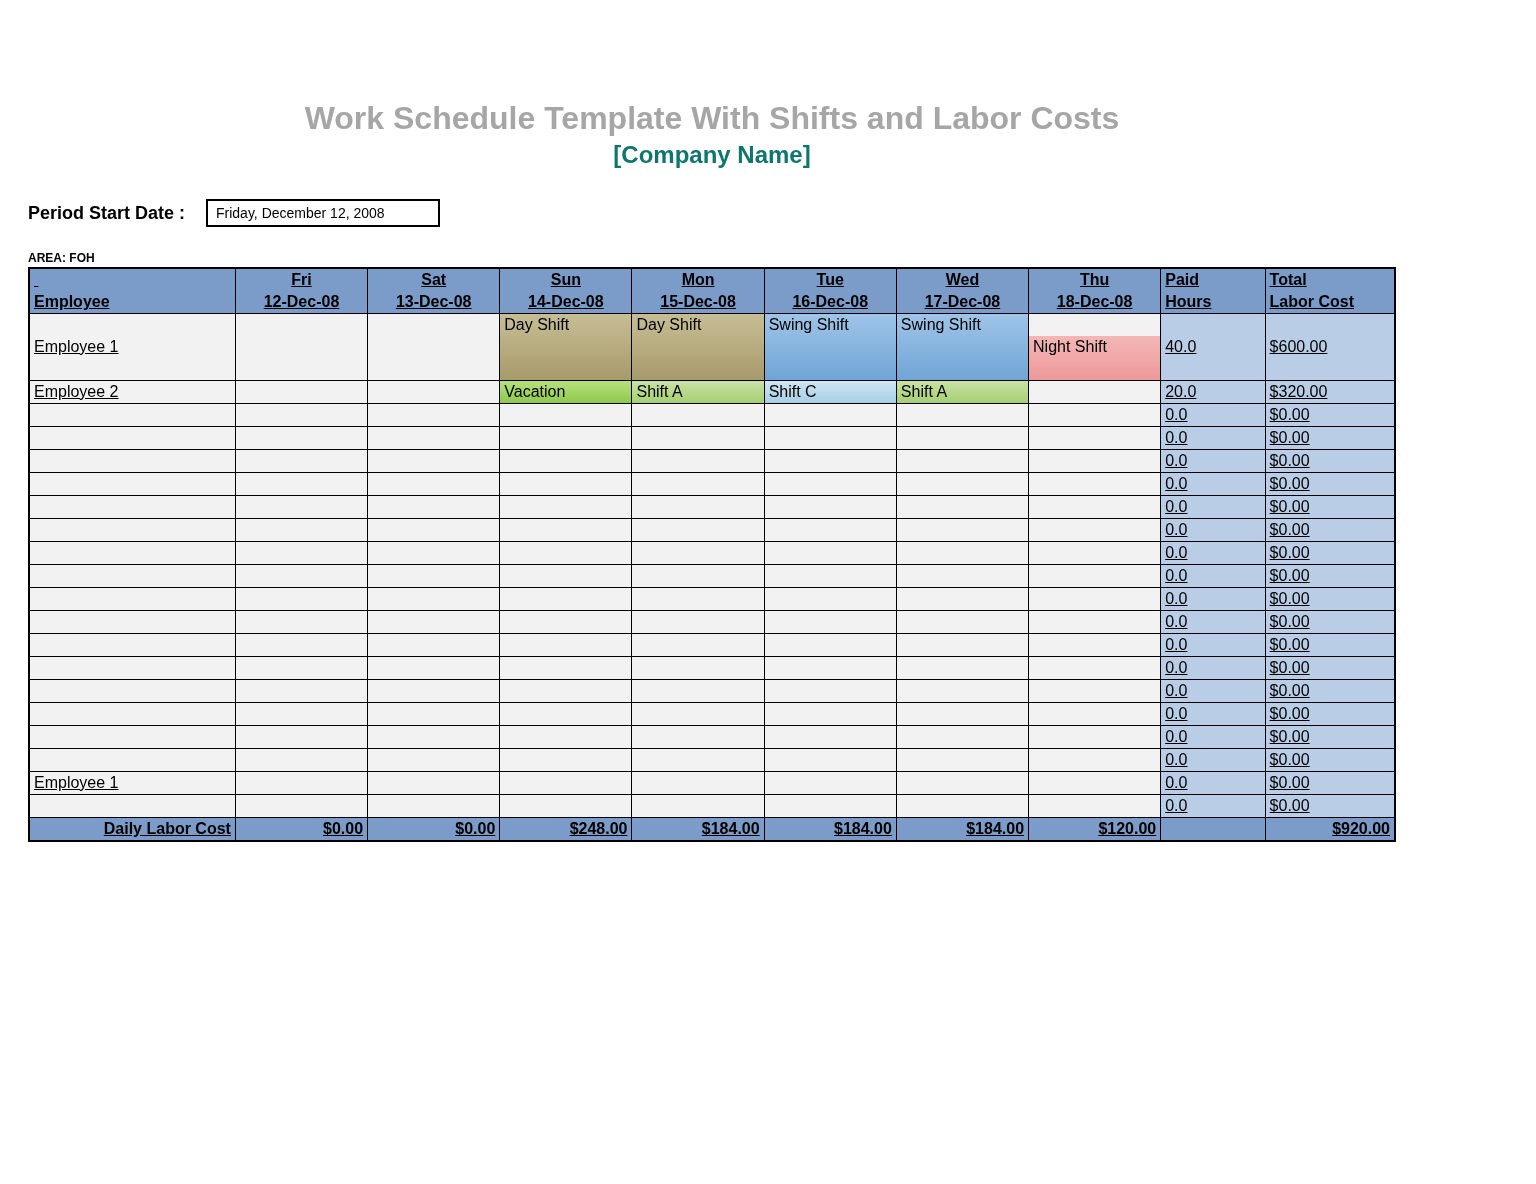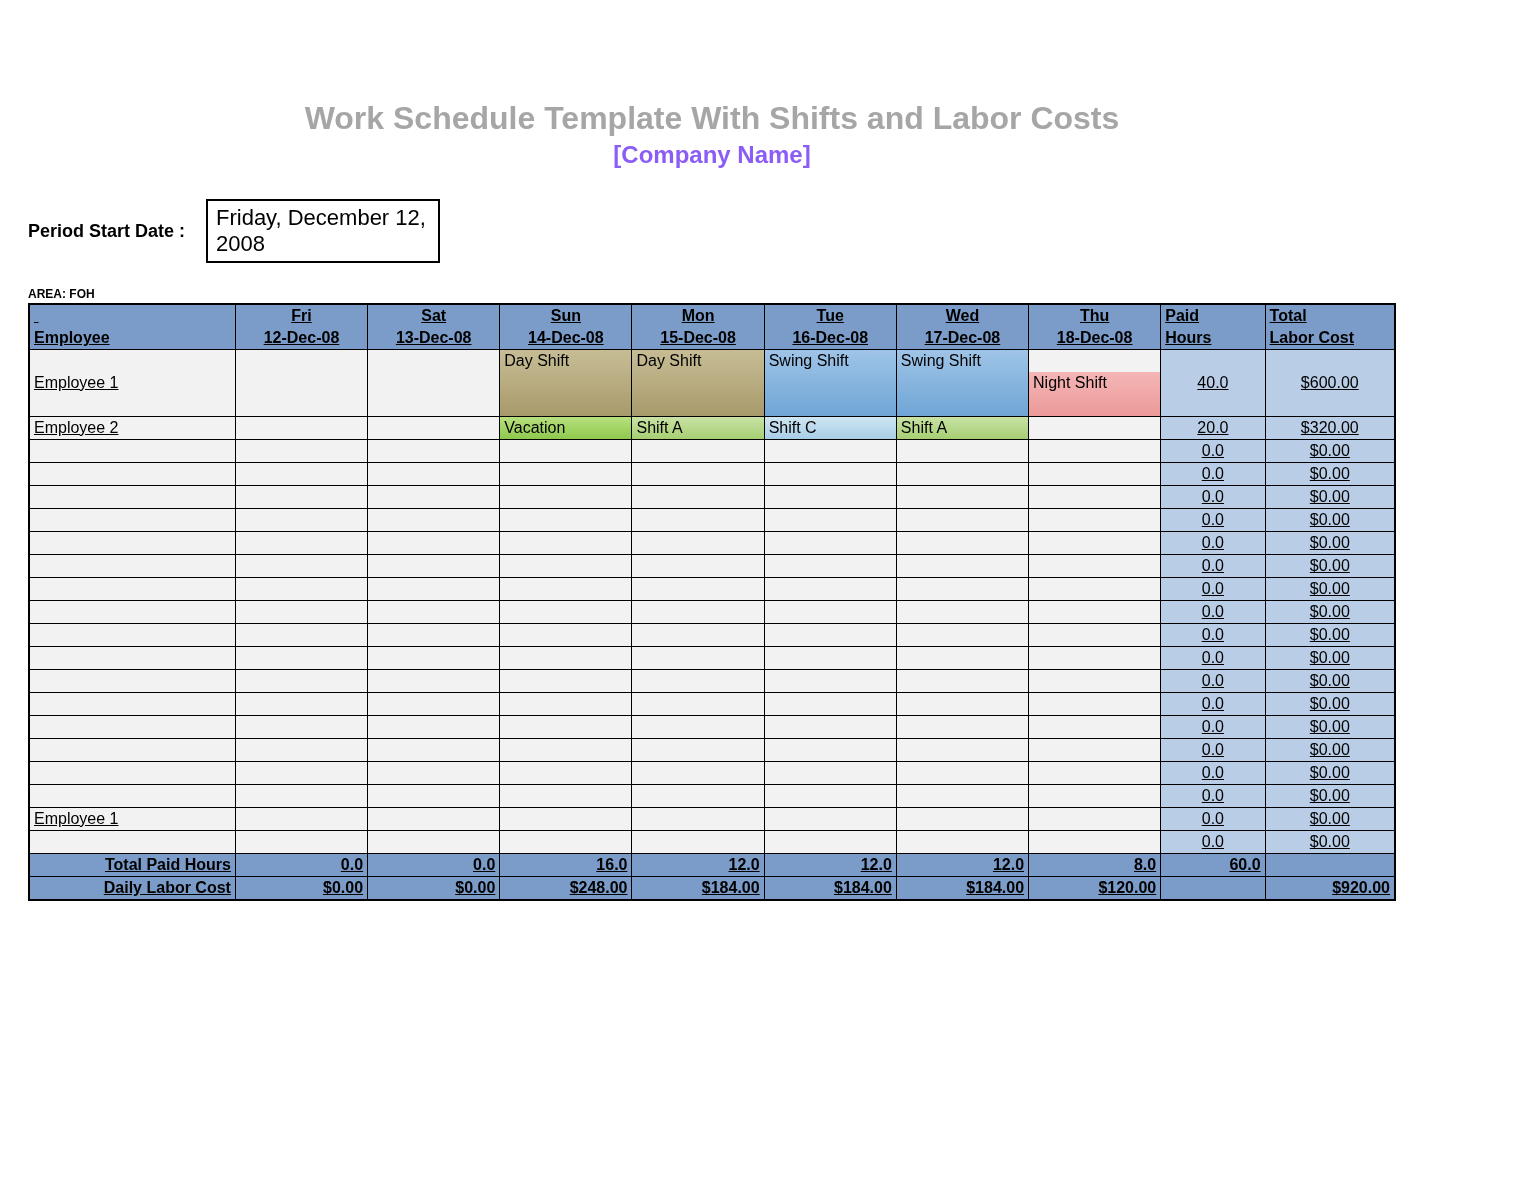--- a/index.html
+++ b/index.html
@@ -21,38 +21,38 @@
     padding:0;
     font-size:32px;
     font-weight:bold;
     color:#a6a6a6;
     text-align:center;
   }
   h2.subtitle{
     margin:4px 0 30px 0;
     font-size:24px;
     font-weight:bold;
-    color:#8b5cf6;
+    color:#0f766e;
     text-align:center;
   }
   .period-row{
     display:flex;
     align-items:center;
     margin:24px 0 24px 0;
     font-size:18px;
   }
   .period-label{
     font-weight:bold;
     width:178px;
   }
   .period-input{
     border:2px solid #000;
     padding:4px 8px;
     width:214px;
-    font-size:22px;
+    font-size:14px;
     background:#fff;
   }
   .area-label{
     font-weight:bold;
     font-size:12px;
     margin-bottom:2px;
   }
 
   table.grid{
     border-collapse:collapse;
@@ -95,21 +95,21 @@
   
   td.body{
     background:#f2f2f2;
   }
   td.body.emp{ text-align:left; }
   td.body.shift{
     text-align:left;
   }
   td.tot{
     background:#b9cde6;
-    text-align:center;
+    text-align:left;
   }
 
   
   tr.footer th, tr.footer td{
     background:#7b9bc8;
     font-weight:bold;
   }
   tr.footer th.lbl{
     text-align:right;
     padding-right:4px;
@@ -428,32 +428,20 @@
           <td class="body shift"></td>
           <td class="body shift"></td>
           <td class="body shift"></td>
           <td class="body shift"></td>
           <td class="body shift"></td>
           <td class="tot">0.0</td>
           <td class="tot">$0.00</td>
         </tr>
       </tbody>
     <tfoot id="tfoot">
-        <tr class="footer">
-          <th class="lbl">Total Paid Hours</th>
-          <td class="val">0.0</td>
-          <td class="val">0.0</td>
-          <td class="val">16.0</td>
-          <td class="val">12.0</td>
-          <td class="val">12.0</td>
-          <td class="val">12.0</td>
-          <td class="val">8.0</td>
-          <td class="val">60.0</td>
-          <td class="blank"></td>
-        </tr>
         <tr class="footer">
           <th class="lbl">Daily Labor Cost</th>
           <td class="val">$0.00</td>
           <td class="val">$0.00</td>
           <td class="val">$248.00</td>
           <td class="val">$184.00</td>
           <td class="val">$184.00</td>
           <td class="val">$184.00</td>
           <td class="val">$120.00</td>
           <td class="blank"></td>

